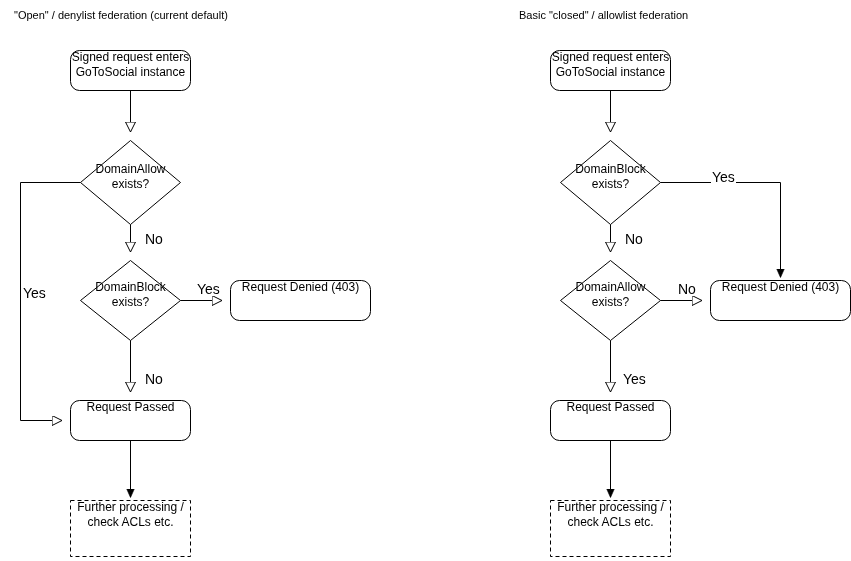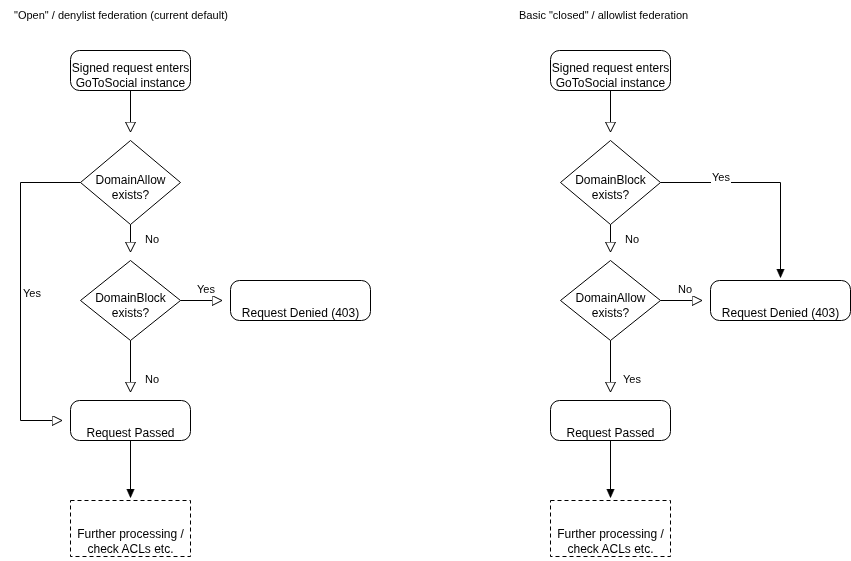--- a/index.html
+++ b/index.html
@@ -29,32 +29,32 @@
   .dg-title {
     position: absolute;
     font-size: 11px;
     line-height: 13px;
     color: #000000;
     white-space: nowrap;
   }
   .node-label {
     position: absolute;
     display: flex;
-    align-items: flex-end;
+    align-items: flex-start;
     justify-content: center;
     text-align: center;
     font-size: 12px;
     line-height: 15px;
     color: #000000;
     pointer-events: none;
   }
   .node-label span { display: block; }
   .edge-label {
     position: absolute;
-    font-size: 11px;
+    font-size: 14px;
     line-height: 13px;
     color: #000000;
     background: #ffffff;
     padding: 0 1px;
     white-space: nowrap;
   }
 </style>
 </head>
 <body>
 

